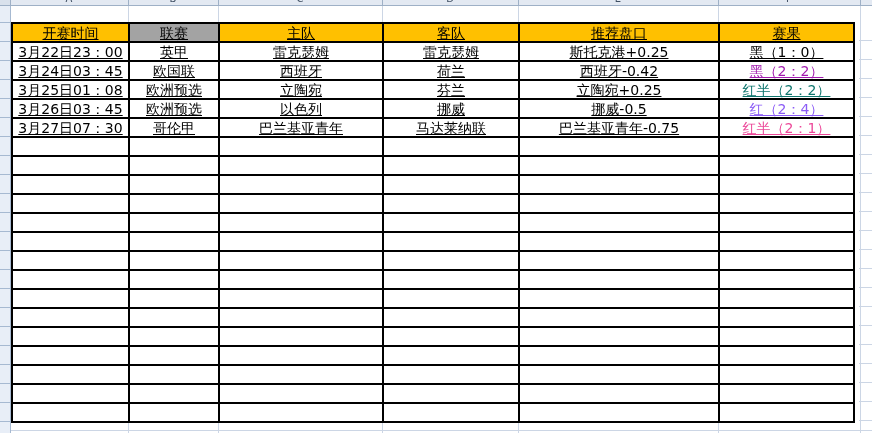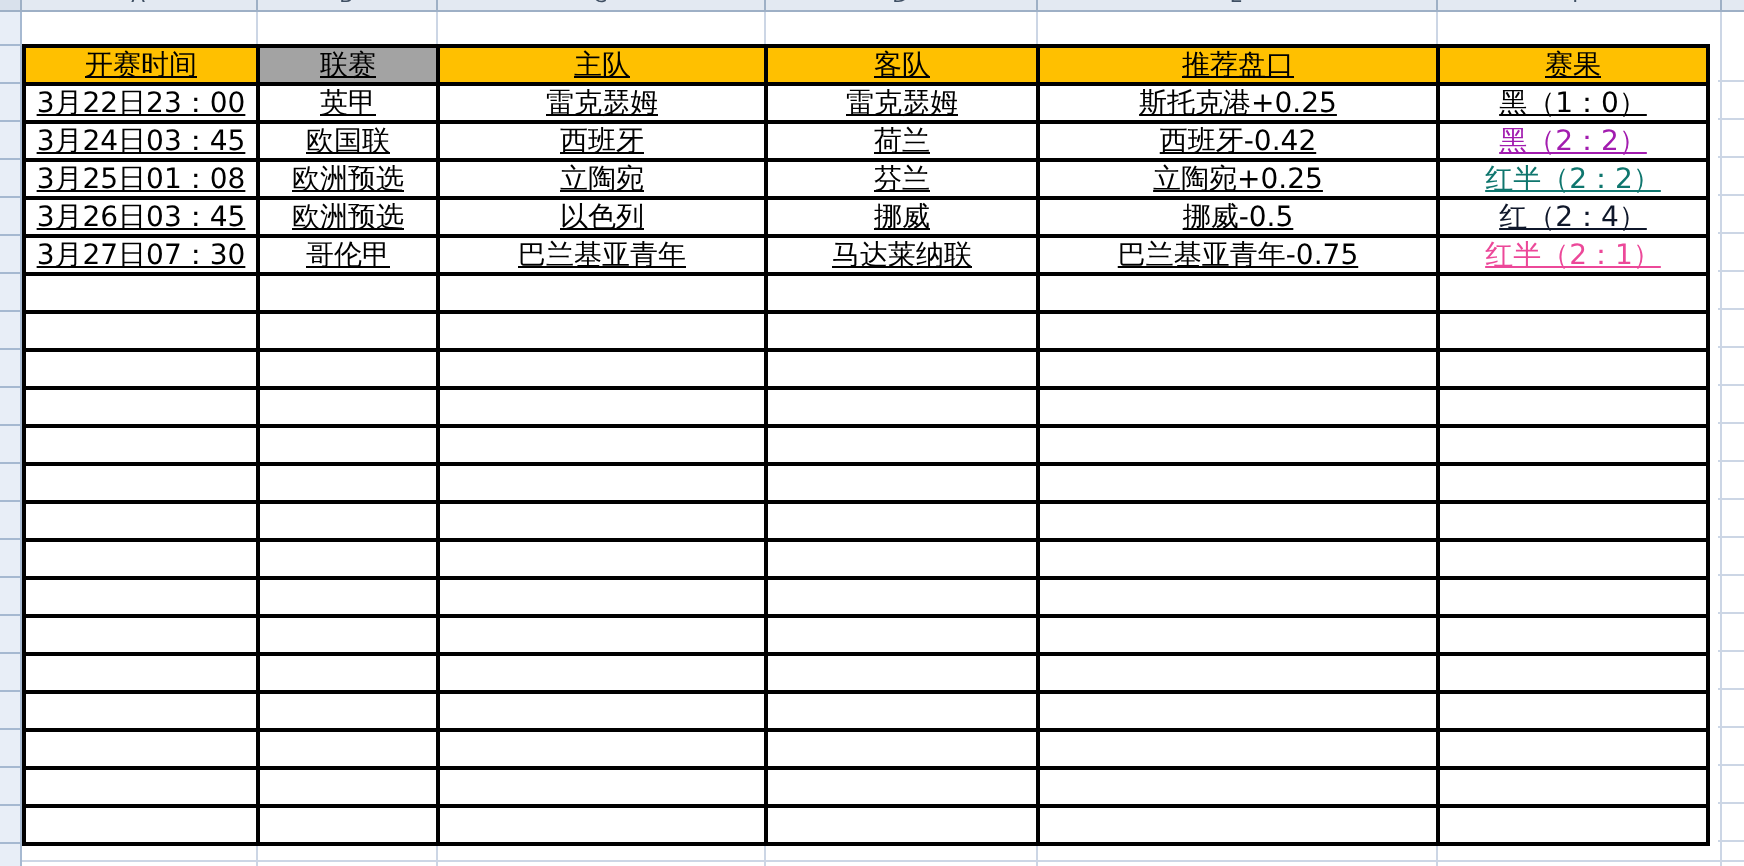--- a/index.html
+++ b/index.html
@@ -131,21 +131,21 @@
           <td>芬兰</td>
           <td>立陶宛+0.25</td>
           <td style="color: #0f766e;">红半（2：2）</td>
         </tr>
         <tr>
           <td>3月26日03：45</td>
           <td>欧洲预选</td>
           <td>以色列</td>
           <td>挪威</td>
           <td>挪威-0.5</td>
-          <td style="color: #0f172a;">红（2：4）</td>
+          <td style="color: #8b5cf6;">红（2：4）</td>
         </tr>
         <tr>
           <td>3月27日07：30</td>
           <td>哥伦甲</td>
           <td>巴兰基亚青年</td>
           <td>马达莱纳联</td>
           <td>巴兰基亚青年-0.75</td>
           <td style="color: #ec4899;">红半（2：1）</td>
         </tr>
         <tr>

